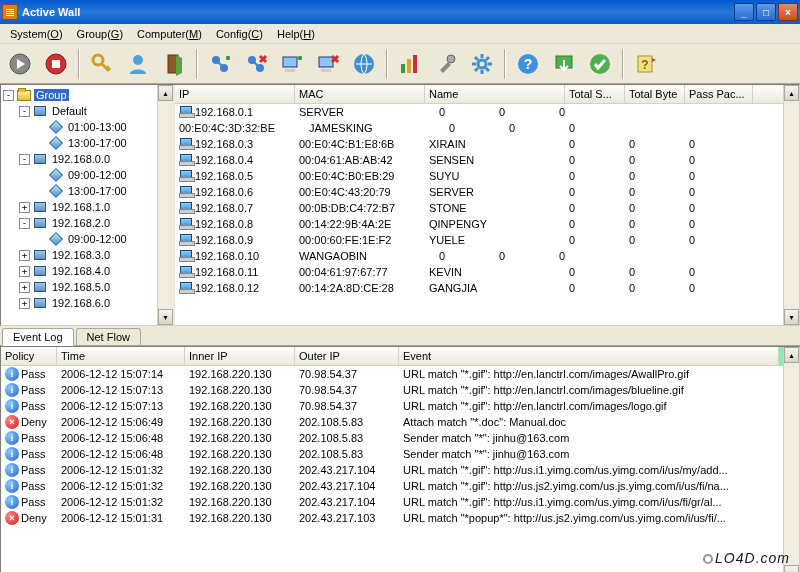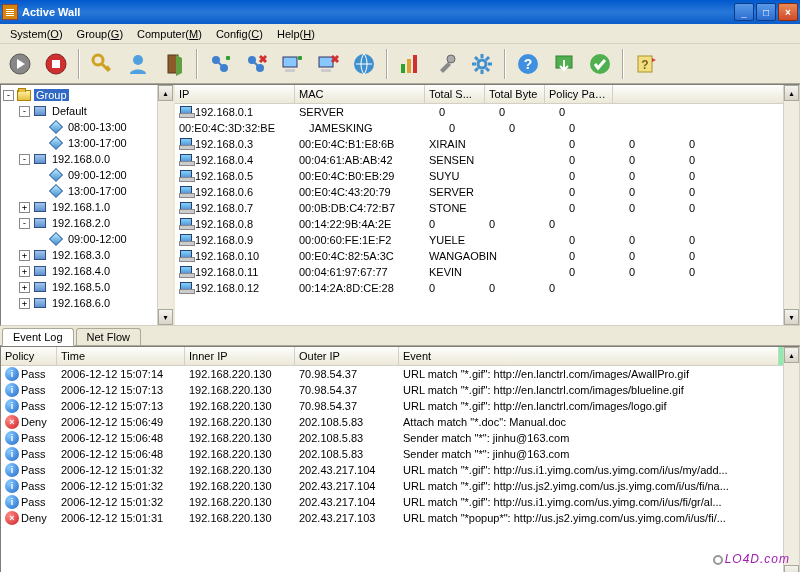--- a/index.html
+++ b/index.html
@@ -61,21 +61,21 @@
 .ev-ico { width: 14px; height: 14px; border-radius: 50%; margin-right: 2px; display: inline-flex; align-items: center; justify-content: center; color: white; font-weight: bold; font-size: 9px; }
 .ev-ico.pass { background: radial-gradient(circle at 30% 30%, #88ccff, #2266cc); }
 .ev-ico.deny { background: radial-gradient(circle at 30% 30%, #ff8888, #cc2222); }
 
 
 .statusbar { height: 20px; display: flex; background: #ece9d8; border-top: 1px solid #fff; }
 .status-pane { border: 1px inset #d4d0c8; padding: 2px 6px; margin: 1px; }
 .status-pane:first-child { width: 88px; }
 .status-pane:last-child { flex: 1; }
 
-.watermark { position: absolute; bottom: 6px; right: 10px; color: #a21caf; font-size: 12px; letter-spacing: 1px; font-style: italic; pointer-events: none; }
+.watermark { position: absolute; bottom: 6px; right: 10px; color: #0f172a; font-size: 14px; letter-spacing: 1px; font-style: italic; pointer-events: none; }
 .watermark .dot { display:inline-block; width:10px; height:10px; border:2px solid #999; border-radius:50%; vertical-align: middle; margin-right:2px;}
 
 
 .ico-folder { width:14px; height:11px; background: linear-gradient(#fff0a0, #e4c040); border:1px solid #b08000; position: relative; }
 .ico-folder::before{content:"";position:absolute;top:-3px;left:0;width:6px;height:3px;background:#e4c040;border:1px solid #b08000;border-bottom:none;}
 .ico-diamond { width:10px; height:10px; transform:rotate(45deg); background: linear-gradient(135deg,#c0e8ff,#4090d0); border:1px solid #2060a0; }
 .ico-box { width:12px; height:10px; background:linear-gradient(#a0c8f0,#6090d0); border:1px solid #305080;}
 
 </style>
 </head>
@@ -233,21 +233,21 @@
           <span class="tree-ico">
             <span class="ico-box"></span>
           </span>
           <span class="tree-label">Default</span>
         </div>
         <div class="tree-node ind2">
           <span class="tree-exp none"></span>
           <span class="tree-ico">
             <span class="ico-diamond"></span>
           </span>
-          <span class="tree-label">08:00-13:00</span>
+          <span class="tree-label">01:00-13:00</span>
         </div>
         <div class="tree-node ind2">
           <span class="tree-exp none"></span>
           <span class="tree-ico">
             <span class="ico-diamond"></span>
           </span>
           <span class="tree-label">13:00-17:00</span>
         </div>
         <div class="tree-node ind1">
           <span class="tree-exp">-</span>
@@ -324,23 +324,24 @@
       <div class="sc-btn">▴</div>
       <div style="flex:1;background:#f0ede0;"></div>
       <div class="sc-btn">▾</div>
     </div>
   </div>
 
   <div class="list">
     <div class="list-head" id="comp-head">
         <div class="list-col" style="width: 120px;">IP</div>
         <div class="list-col" style="width: 130px;">MAC</div>
+        <div class="list-col" style="width: 140px;">Name</div>
         <div class="list-col" style="width: 60px;">Total S...</div>
         <div class="list-col" style="width: 60px;">Total Byte</div>
-        <div class="list-col" style="width: 68px;">Policy Pac...</div>
+        <div class="list-col" style="width: 68px;">Pass Pac...</div>
         <div class="list-col" style="flex: 1 1 0%;"></div>
       </div>
     <div class="list-body" id="comp-body" style="padding-right:16px;">
         <div class="list-row">
           <div class="list-cell ico" style="width:120px"><span class="comp-ico"></span>192.168.0.1</div>
           <div class="list-cell" style="width:140px">SERVER</div>
           <div class="list-cell" style="width:60px">0</div>
           <div class="list-cell" style="width:60px">0</div>
           <div class="list-cell" style="width:68px">0</div>
         </div>
@@ -387,51 +388,52 @@
           <div class="list-cell ico" style="width:120px"><span class="comp-ico"></span>192.168.0.7</div>
           <div class="list-cell" style="width:130px">00:0B:DB:C4:72:B7</div>
           <div class="list-cell" style="width:140px">STONE</div>
           <div class="list-cell" style="width:60px">0</div>
           <div class="list-cell" style="width:60px">0</div>
           <div class="list-cell" style="width:68px">0</div>
         </div>
         <div class="list-row">
           <div class="list-cell ico" style="width:120px"><span class="comp-ico"></span>192.168.0.8</div>
           <div class="list-cell" style="width:130px">00:14:22:9B:4A:2E</div>
+          <div class="list-cell" style="width:140px">QINPENGY</div>
           <div class="list-cell" style="width:60px">0</div>
           <div class="list-cell" style="width:60px">0</div>
           <div class="list-cell" style="width:68px">0</div>
         </div>
         <div class="list-row">
           <div class="list-cell ico" style="width:120px"><span class="comp-ico"></span>192.168.0.9</div>
           <div class="list-cell" style="width:130px">00:00:60:FE:1E:F2</div>
           <div class="list-cell" style="width:140px">YUELE</div>
           <div class="list-cell" style="width:60px">0</div>
           <div class="list-cell" style="width:60px">0</div>
           <div class="list-cell" style="width:68px">0</div>
         </div>
         <div class="list-row">
           <div class="list-cell ico" style="width:120px"><span class="comp-ico"></span>192.168.0.10</div>
-          <div class="list-cell" style="width:130px">00:E0:4C:82:5A:3C</div>
           <div class="list-cell" style="width:140px">WANGAOBIN</div>
           <div class="list-cell" style="width:60px">0</div>
           <div class="list-cell" style="width:60px">0</div>
           <div class="list-cell" style="width:68px">0</div>
         </div>
         <div class="list-row">
           <div class="list-cell ico" style="width:120px"><span class="comp-ico"></span>192.168.0.11</div>
           <div class="list-cell" style="width:130px">00:04:61:97:67:77</div>
           <div class="list-cell" style="width:140px">KEVIN</div>
           <div class="list-cell" style="width:60px">0</div>
           <div class="list-cell" style="width:60px">0</div>
           <div class="list-cell" style="width:68px">0</div>
         </div>
         <div class="list-row">
           <div class="list-cell ico" style="width:120px"><span class="comp-ico"></span>192.168.0.12</div>
           <div class="list-cell" style="width:130px">00:14:2A:8D:CE:28</div>
+          <div class="list-cell" style="width:140px">GANGJIA</div>
           <div class="list-cell" style="width:60px">0</div>
           <div class="list-cell" style="width:60px">0</div>
           <div class="list-cell" style="width:68px">0</div>
         </div>
       </div>
     <div class="scroll-corner" style="top:0;bottom:0;">
       <div class="sc-btn">▴</div>
       <div style="flex:1;background:#f0ede0;"></div>
       <div class="sc-btn">▾</div>
     </div>

